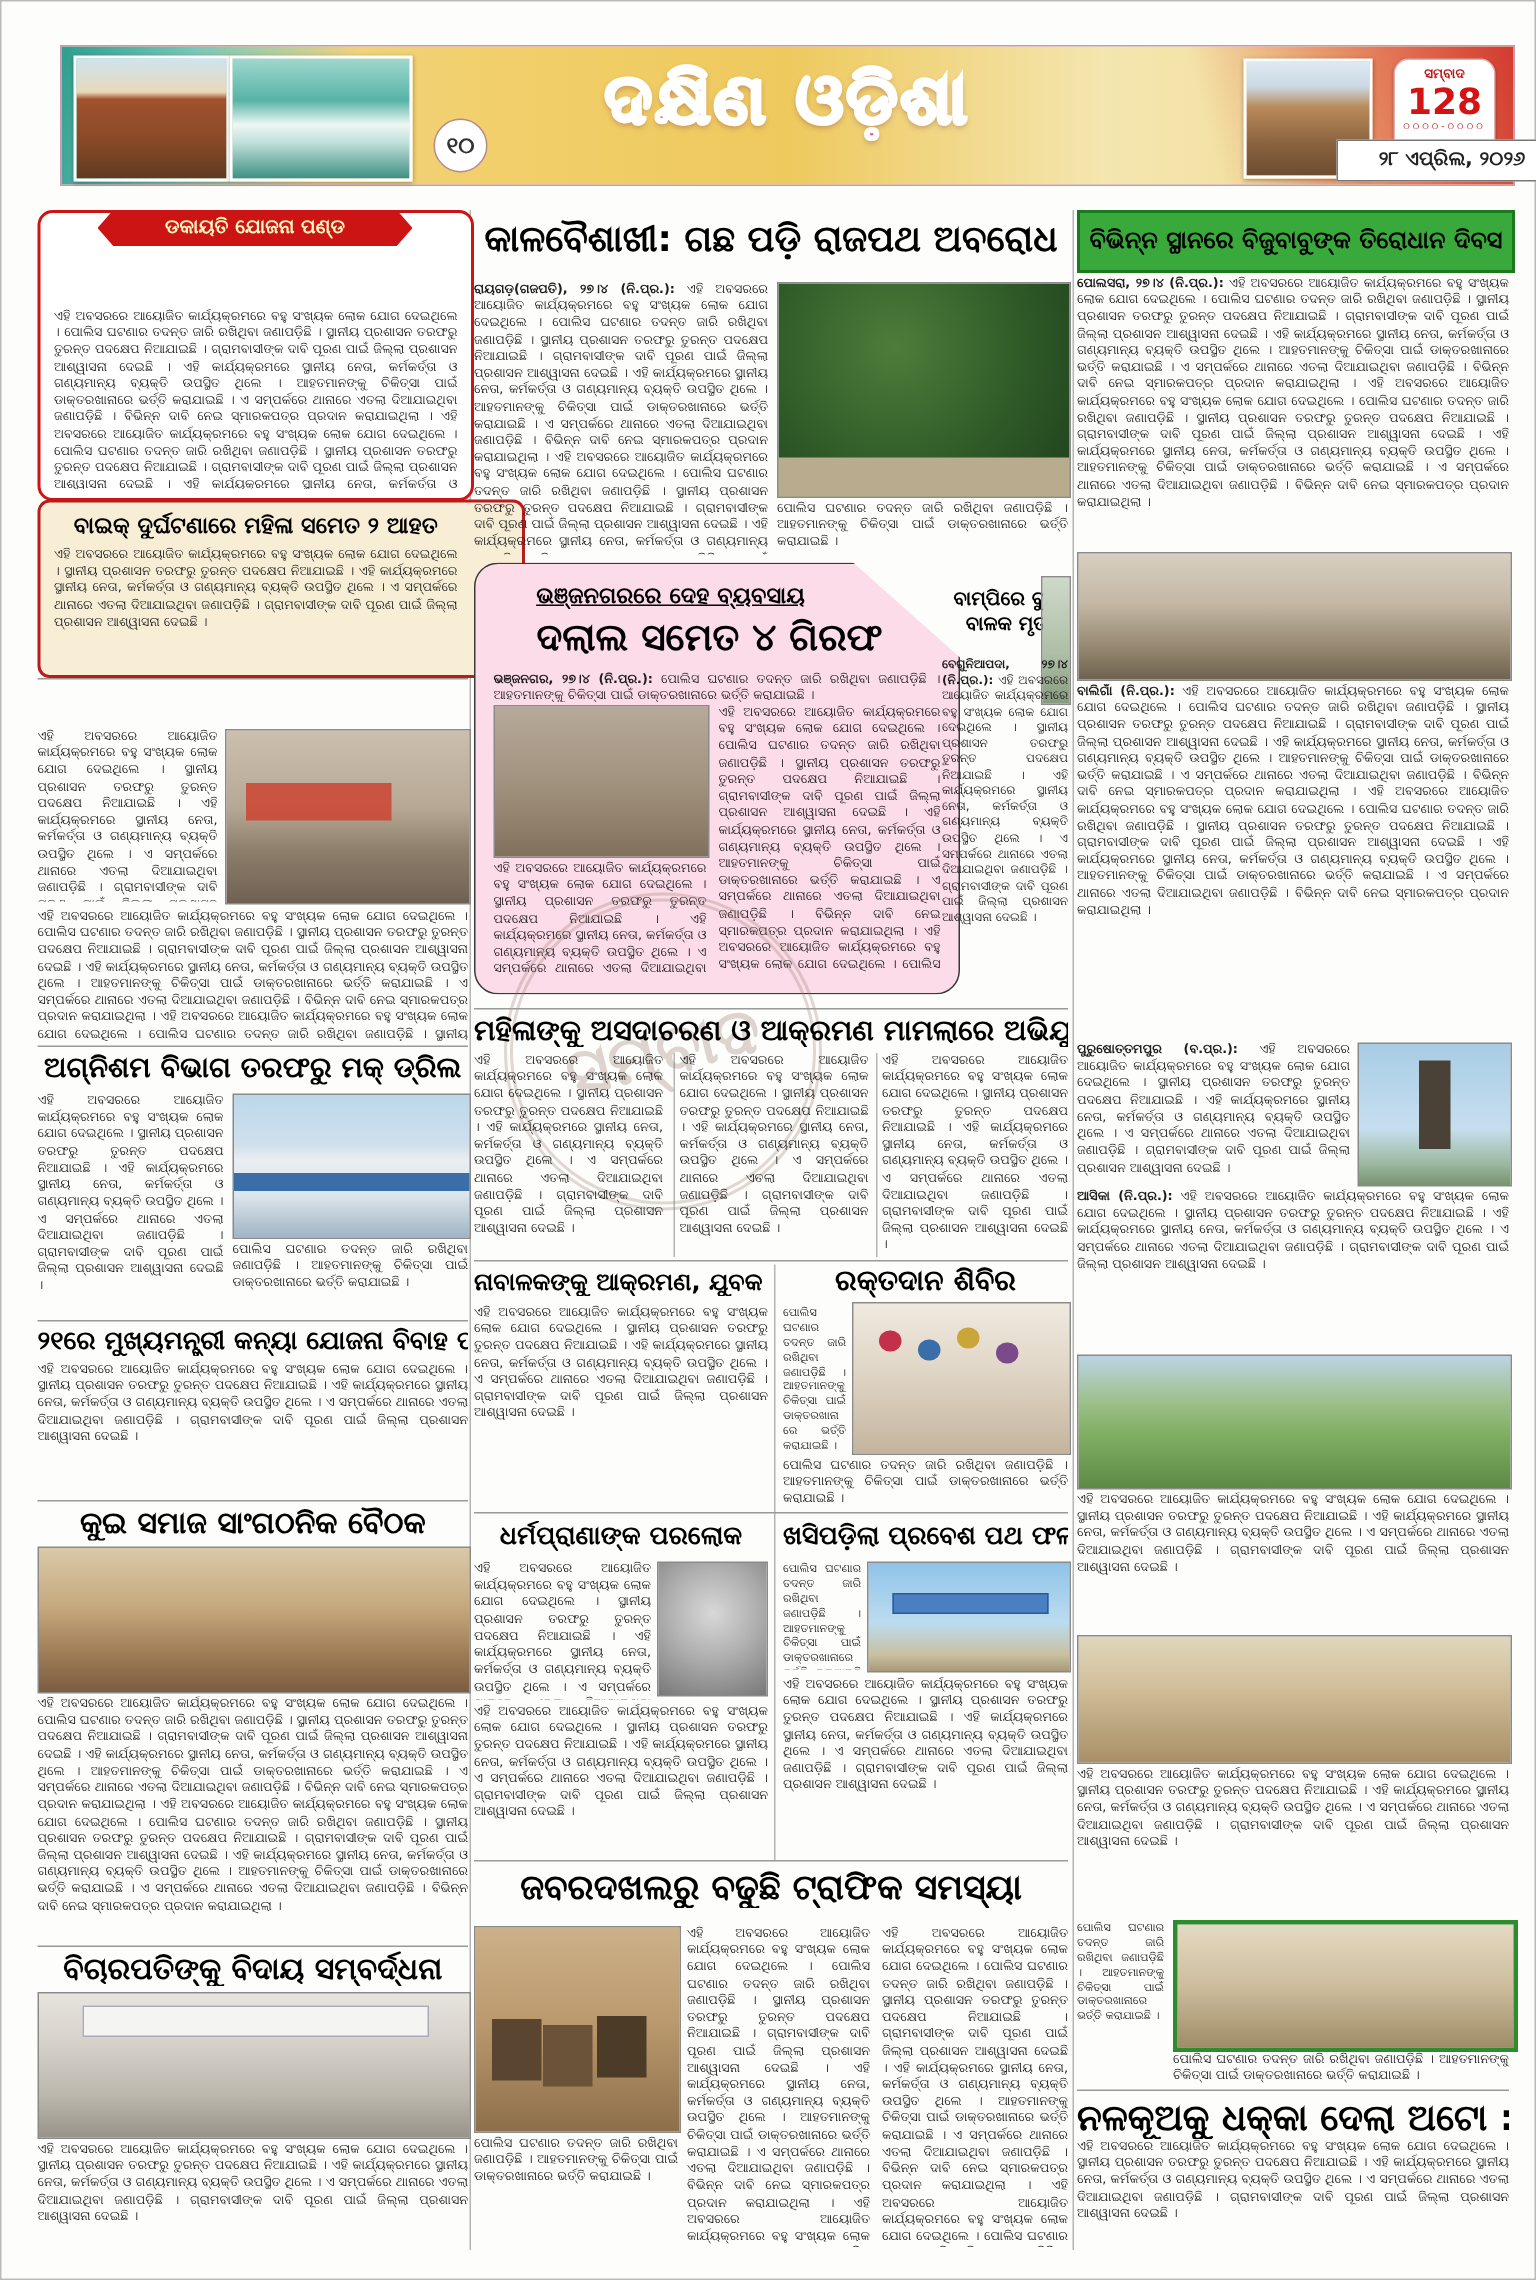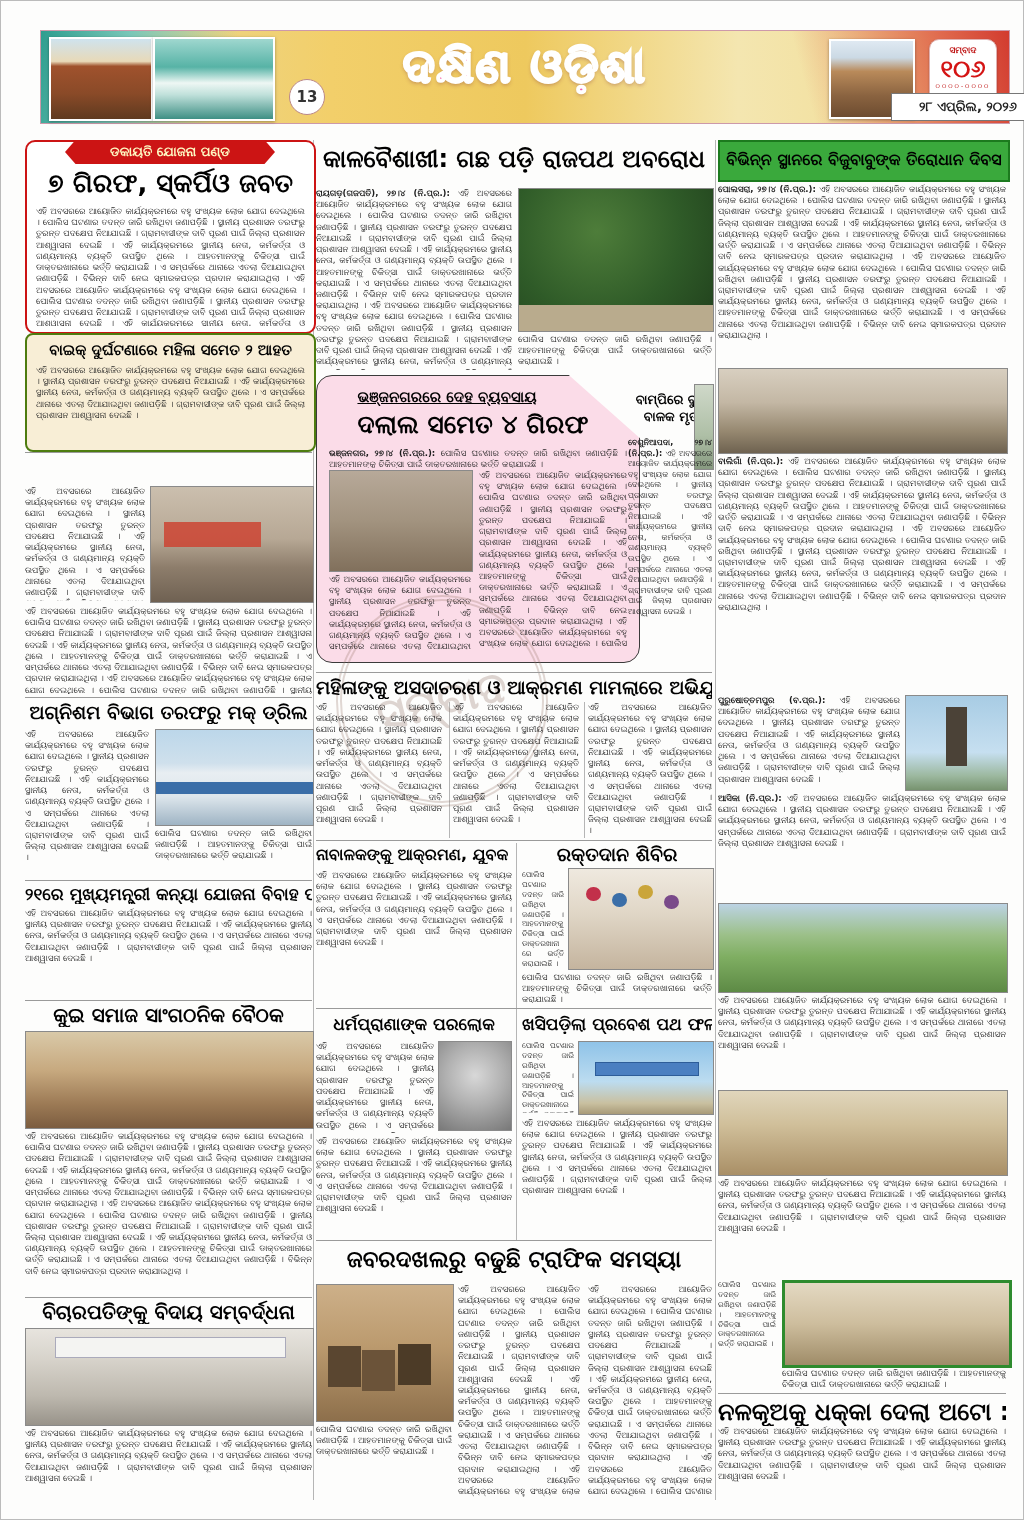--- a/index.html
+++ b/index.html
@@ -35,21 +35,21 @@
   .just{text-align:justify;font-size:8.5px;line-height:1.32;color:#1c1c1c;overflow:hidden;word-break:break-word;}
   .hl{font-weight:bold;color:#000;text-align:center;overflow:hidden;white-space:nowrap;}
   .dl{font-weight:bold;}
   .rule{height:0;border-top:1px solid #9a9a9a;}
   .vsep{width:0;border-left:1px solid #b5b5b5;}
   
   .redbox{left:25px;top:140px;width:287px;height:190px;border:2px solid #cc1414;border-radius:10px;background:#fff;}
   .ribbon{left:38px;top:-2px;width:210px;height:24px;background:#cc1414;color:#fef9c3;font-weight:bold;
     font-size:13px;text-align:center;line-height:24px;
     clip-path:polygon(0 50%,5% 0,95% 0,100% 50%,95% 100%,5% 100%);overflow:hidden;white-space:nowrap;}
-  .tanbox{left:25px;top:333px;width:287px;height:115px;background:#f8eed6;border:2px solid #4d7c0f;border-radius:8px;}
+  .tanbox{left:25px;top:333px;width:287px;height:115px;background:#f8eed6;border:2px solid #b91c1c;border-radius:8px;padding-left:34px;}
   
   .pinkbox{left:316px;top:375px;width:322px;height:286px;background:#fbdce8;border:1.5px solid #3a3a3a;
     border-radius:16px;clip-path:polygon(0 0,78% 0,100% 22%,100% 100%,0 100%);}
   
   .greenbox{left:718px;top:140px;width:288px;height:38px;background:#3aa93c;border:2px solid #1c7a1e;
     color:#000000;font-weight:bold;font-size:16px;text-align:center;line-height:36px;overflow:hidden;white-space:nowrap;}
   
   .photo{border:1px solid #8a8a8a;}
   .p-people{background:linear-gradient(180deg,#cbbfae 0%,#b7a895 45%,#8d7d6b 70%,#6f6152 100%);}
   .p-banner::after{content:"";position:absolute;left:8%;top:30%;width:60%;height:22%;background:#c43; opacity:.85;}
@@ -81,40 +81,39 @@
   .wm span{font-size:44px;font-weight:bold;color:rgba(150,120,105,.30);}
 </style>
 </head>
 <body>
 
 <div class="page">
 
   <div class="abs masthead">
     <div class="abs m-photo ph-temple"></div>
     <div class="abs m-photo ph-falls"></div>
-    <div class="abs pg-circle">13</div>
+    <div class="abs pg-circle">୧୦</div>
     <div class="abs m-title">ଦକ୍ଷିଣ ଓଡ଼ିଶା</div>
     <div class="abs m-photo ph-building"></div>
     <div class="abs badge">
       <span class="b-top">ସମ୍ବାଦ</span>
-      <span class="b-num">୧୦୬</span>
+      <span class="b-num">128</span>
       <span class="b-dots">୦୦୦୦-୦୦୦୦</span>
     </div>
     <div class="abs datebox">୨୮ ଏପ୍ରିଲ, ୨୦୨୬</div>
   </div>
 
   <div class="abs vsep" style="left:313px;top:140px;height:1360px;"></div>
   <div class="abs vsep" style="left:715px;top:140px;height:1360px;"></div>
   <div class="abs vsep" style="left:516px;top:843px;height:397px;"></div>
   <div class="abs vsep" style="left:449px;top:702px;height:136px;"></div>
   <div class="abs vsep" style="left:584px;top:702px;height:136px;"></div>
 
   <div class="abs redbox">
     <div class="abs ribbon">ଡକାୟତି ଯୋଜନା ପଣ୍ଡ</div>
-    <div class="abs hl" style="left:4px;top:26px;width:279px;font-size:26px;">୭ ଗିରଫ, ସ୍କର୍ପିଓ ଜବତ</div>
     <div class="abs just" style="left:9px;top:64px;width:269px;height:120px;">ଏହି ଅବସରରେ ଆୟୋଜିତ କାର୍ଯ୍ୟକ୍ରମରେ ବହୁ ସଂଖ୍ୟକ ଲୋକ ଯୋଗ ଦେଇଥିଲେ । ପୋଲିସ ଘଟଣାର ତଦନ୍ତ ଜାରି ରଖିଥିବା ଜଣାପଡ଼ିଛି । ସ୍ଥାନୀୟ ପ୍ରଶାସନ ତରଫରୁ ତୁରନ୍ତ ପଦକ୍ଷେପ ନିଆଯାଇଛି । ଗ୍ରାମବାସୀଙ୍କ ଦାବି ପୂରଣ ପାଇଁ ଜିଲ୍ଲା ପ୍ରଶାସନ ଆଶ୍ୱାସନା ଦେଇଛି । ଏହି କାର୍ଯ୍ୟକ୍ରମରେ ସ୍ଥାନୀୟ ନେତା, କର୍ମକର୍ତ୍ତା ଓ ଗଣ୍ୟମାନ୍ୟ ବ୍ୟକ୍ତି ଉପସ୍ଥିତ ଥିଲେ । ଆହତମାନଙ୍କୁ ଚିକିତ୍ସା ପାଇଁ ଡାକ୍ତରଖାନାରେ ଭର୍ତ୍ତି କରାଯାଇଛି । ଏ ସମ୍ପର୍କରେ ଥାନାରେ ଏତଲା ଦିଆଯାଇଥିବା ଜଣାପଡ଼ିଛି । ବିଭିନ୍ନ ଦାବି ନେଇ ସ୍ମାରକପତ୍ର ପ୍ରଦାନ କରାଯାଇଥିଲା । ଏହି ଅବସରରେ ଆୟୋଜିତ କାର୍ଯ୍ୟକ୍ରମରେ ବହୁ ସଂଖ୍ୟକ ଲୋକ ଯୋଗ ଦେଇଥିଲେ । ପୋଲିସ ଘଟଣାର ତଦନ୍ତ ଜାରି ରଖିଥିବା ଜଣାପଡ଼ିଛି । ସ୍ଥାନୀୟ ପ୍ରଶାସନ ତରଫରୁ ତୁରନ୍ତ ପଦକ୍ଷେପ ନିଆଯାଇଛି । ଗ୍ରାମବାସୀଙ୍କ ଦାବି ପୂରଣ ପାଇଁ ଜିଲ୍ଲା ପ୍ରଶାସନ ଆଶ୍ୱାସନା ଦେଇଛି । ଏହି କାର୍ଯ୍ୟକ୍ରମରେ ସ୍ଥାନୀୟ ନେତା, କର୍ମକର୍ତ୍ତା ଓ ଗଣ୍ୟମାନ୍ୟ ବ୍ୟକ୍ତି ଉପସ୍ଥିତ ଥିଲେ । ଆହତମାନଙ୍କୁ ଚିକିତ୍ସା ପାଇଁ ଡାକ୍ତରଖାନାରେ ଭର୍ତ୍ତି କରାଯାଇଛି । ଏ ସମ୍ପର୍କରେ ଥାନାରେ ଏତଲା ଦିଆଯାଇଥିବା ଜଣାପଡ଼ିଛି । ବିଭିନ୍ନ ଦାବି ନେଇ ସ୍ମାରକପତ୍ର ପ୍ରଦାନ କରାଯାଇଥିଲା ।</div>
   </div>
 
   <div class="abs tanbox">
     <div class="abs hl" style="left:4px;top:6px;width:279px;font-size:15px;">ବାଇକ୍ ଦୁର୍ଘଟଣାରେ ମହିଳା ସମେତ ୨ ଆହତ</div>
     <div class="abs just" style="left:9px;top:30px;width:269px;height:78px;">ଏହି ଅବସରରେ ଆୟୋଜିତ କାର୍ଯ୍ୟକ୍ରମରେ ବହୁ ସଂଖ୍ୟକ ଲୋକ ଯୋଗ ଦେଇଥିଲେ । ସ୍ଥାନୀୟ ପ୍ରଶାସନ ତରଫରୁ ତୁରନ୍ତ ପଦକ୍ଷେପ ନିଆଯାଇଛି । ଏହି କାର୍ଯ୍ୟକ୍ରମରେ ସ୍ଥାନୀୟ ନେତା, କର୍ମକର୍ତ୍ତା ଓ ଗଣ୍ୟମାନ୍ୟ ବ୍ୟକ୍ତି ଉପସ୍ଥିତ ଥିଲେ । ଏ ସମ୍ପର୍କରେ ଥାନାରେ ଏତଲା ଦିଆଯାଇଥିବା ଜଣାପଡ଼ିଛି । ଗ୍ରାମବାସୀଙ୍କ ଦାବି ପୂରଣ ପାଇଁ ଜିଲ୍ଲା ପ୍ରଶାସନ ଆଶ୍ୱାସନା ଦେଇଛି ।</div>
   </div>
 
   <div class="abs rule" style="left:25px;top:452px;width:287px;"></div>
   <div class="abs just" style="left:25px;top:486px;width:120px;height:115px;">ଏହି ଅବସରରେ ଆୟୋଜିତ କାର୍ଯ୍ୟକ୍ରମରେ ବହୁ ସଂଖ୍ୟକ ଲୋକ ଯୋଗ ଦେଇଥିଲେ । ସ୍ଥାନୀୟ ପ୍ରଶାସନ ତରଫରୁ ତୁରନ୍ତ ପଦକ୍ଷେପ ନିଆଯାଇଛି । ଏହି କାର୍ଯ୍ୟକ୍ରମରେ ସ୍ଥାନୀୟ ନେତା, କର୍ମକର୍ତ୍ତା ଓ ଗଣ୍ୟମାନ୍ୟ ବ୍ୟକ୍ତି ଉପସ୍ଥିତ ଥିଲେ । ଏ ସମ୍ପର୍କରେ ଥାନାରେ ଏତଲା ଦିଆଯାଇଥିବା ଜଣାପଡ଼ିଛି । ଗ୍ରାମବାସୀଙ୍କ ଦାବି ପୂରଣ ପାଇଁ ଜିଲ୍ଲା ପ୍ରଶାସନ ଆଶ୍ୱାସନା ଦେଇଛି ।</div>

